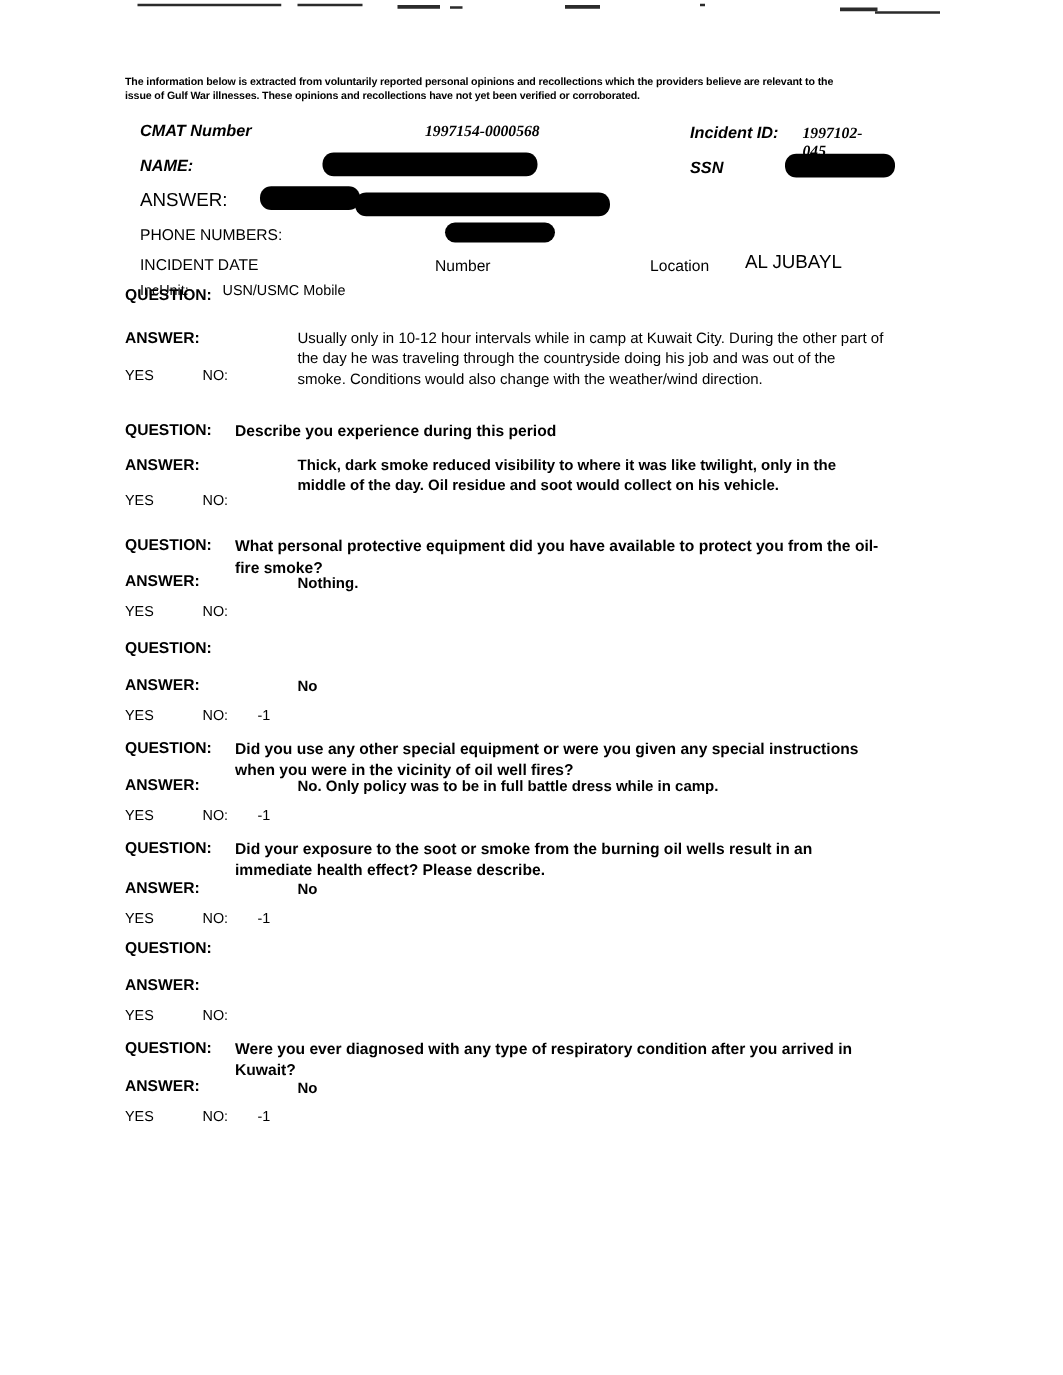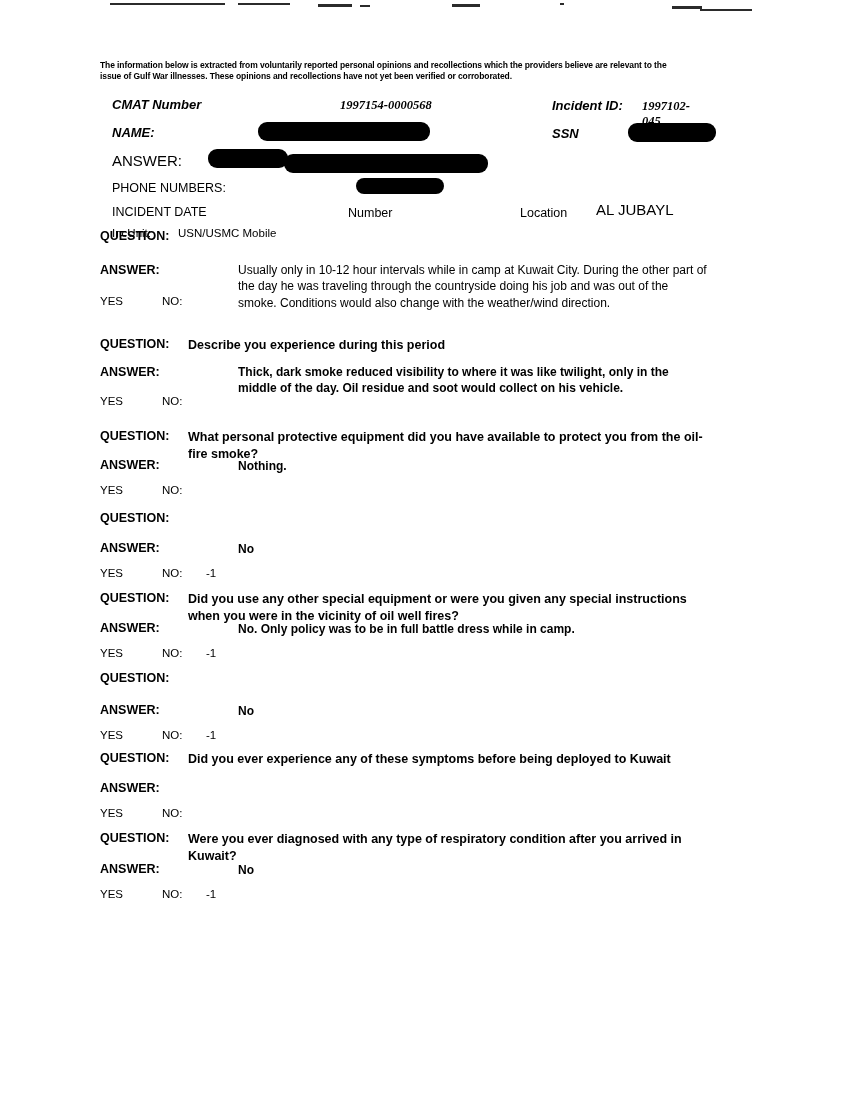--- a/index.html
+++ b/index.html
@@ -205,30 +205,30 @@
       <div class="q-text" style="top:0px;">Did you use any other special equipment or were you given any special instructions when you were in the vicinity of oil well fires?</div>
       <div class="lbl" style="top:30px;">ANSWER:</div>
       <div class="a-text bold" style="top:30px; font-weight:bold;">No. Only policy was to be in full battle dress while in camp.</div>
       <div class="yes" style="top:56px;">YES</div>
       <div class="no" style="top:56px;">NO:</div>
       <div class="noval" style="top:56px;">-1</div>
     </div>
 
     <div class="qa-block" style="height:72px; margin-top:8px;">
       <div class="lbl" style="top:0px;">QUESTION:</div>
+      <div class="q-text" style="top:0px;">Did your exposure to the soot or smoke from the burning oil wells result in an immediate health effect?  Please describe.</div>
       <div class="lbl" style="top:32px;">ANSWER:</div>
       <div class="a-text bold" style="top:32px; font-weight:bold;">No</div>
       <div class="yes" style="top:58px;">YES</div>
       <div class="no" style="top:58px;">NO:</div>
       <div class="noval" style="top:58px;">-1</div>
     </div>
 
     <div class="qa-block" style="height:72px; margin-top:8px;">
       <div class="lbl" style="top:0px;">QUESTION:</div>
-      <div class="q-text" style="top:0px;">Did you ever experience any of these symptoms before being deployed to Kuwait</div>
       <div class="lbl" style="top:30px;">ANSWER:</div>
       <div class="yes" style="top:56px;">YES</div>
       <div class="no" style="top:56px;">NO:</div>
       <div class="noval" style="top:56px;"></div>
     </div>
 
     <div class="qa-block" style="height:72px; margin-top:8px;">
       <div class="lbl" style="top:0px;">QUESTION:</div>
       <div class="q-text" style="top:0px;">Were you ever diagnosed with any type of respiratory condition after you  arrived in Kuwait?</div>
       <div class="lbl" style="top:31px;">ANSWER:</div>

